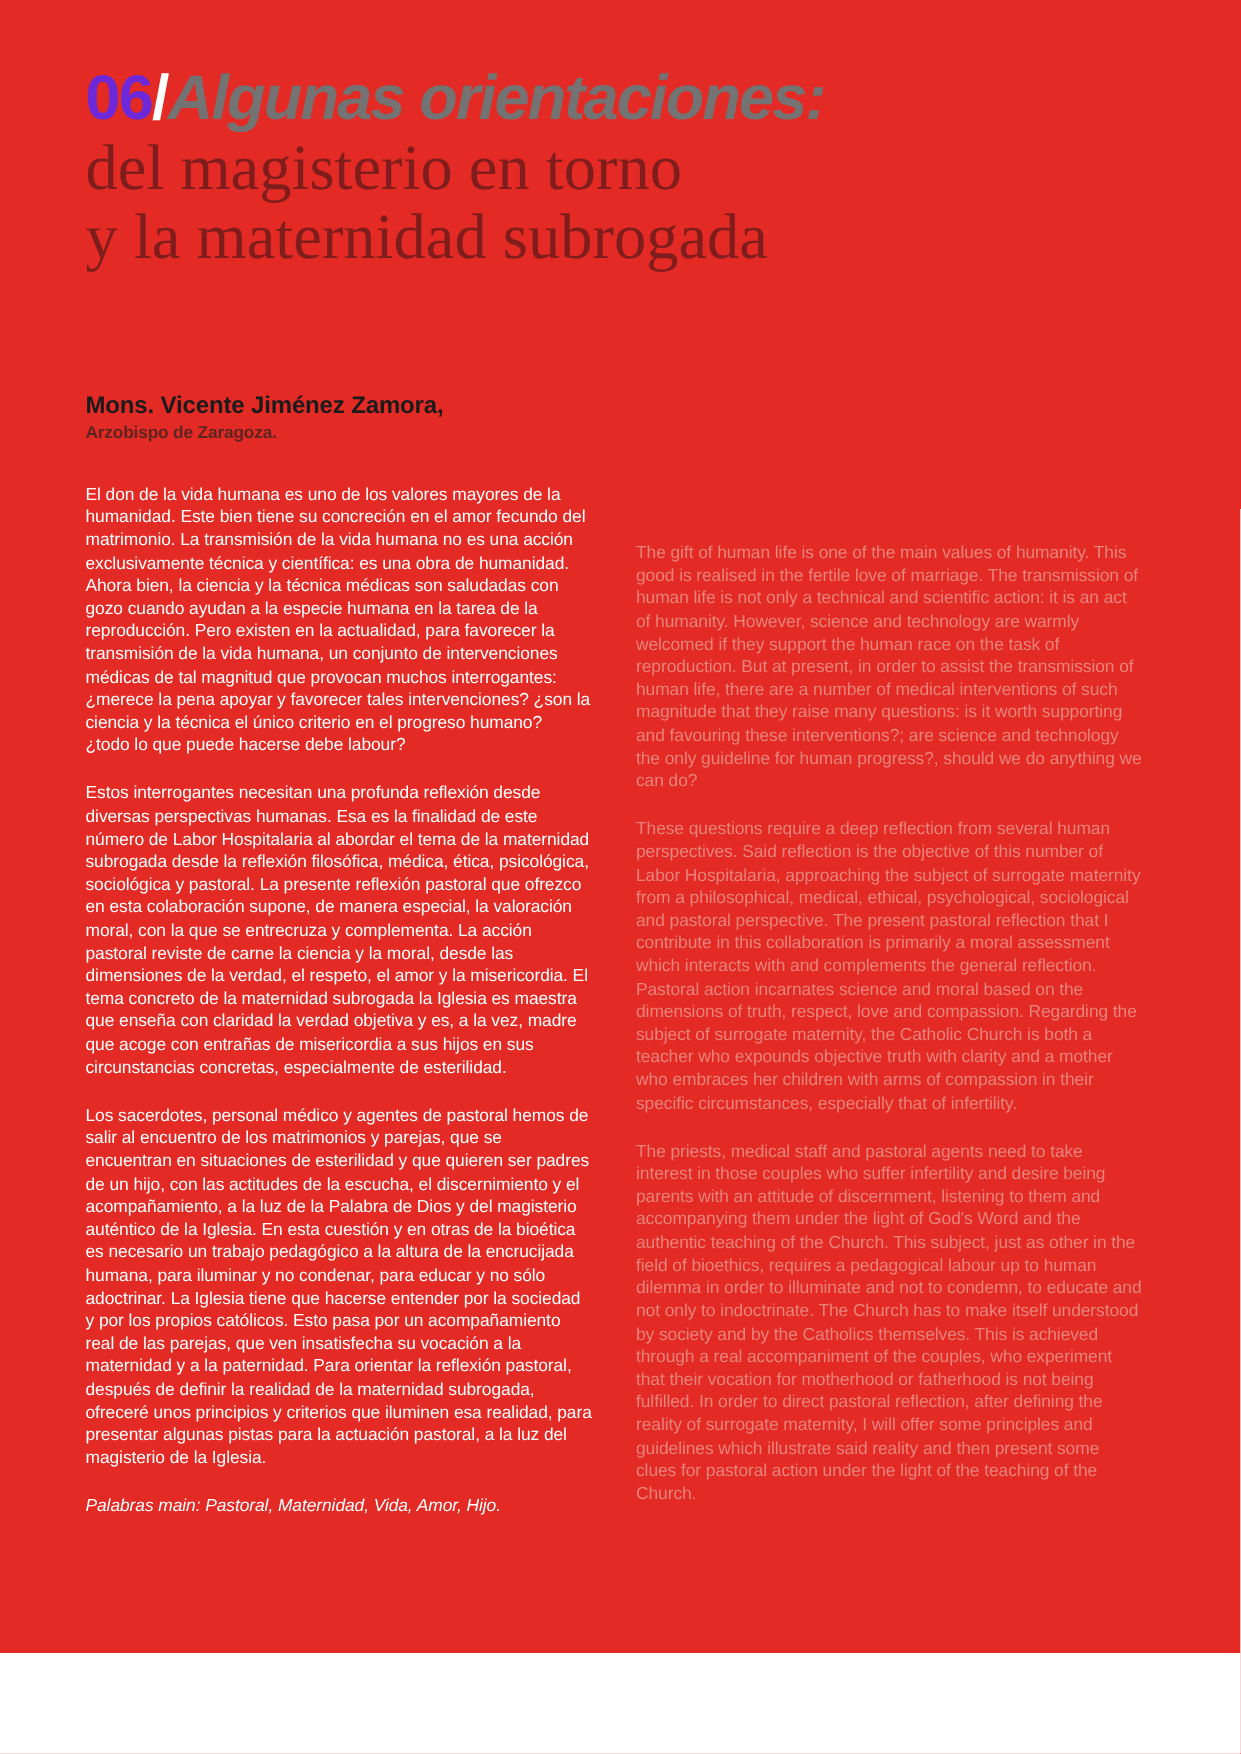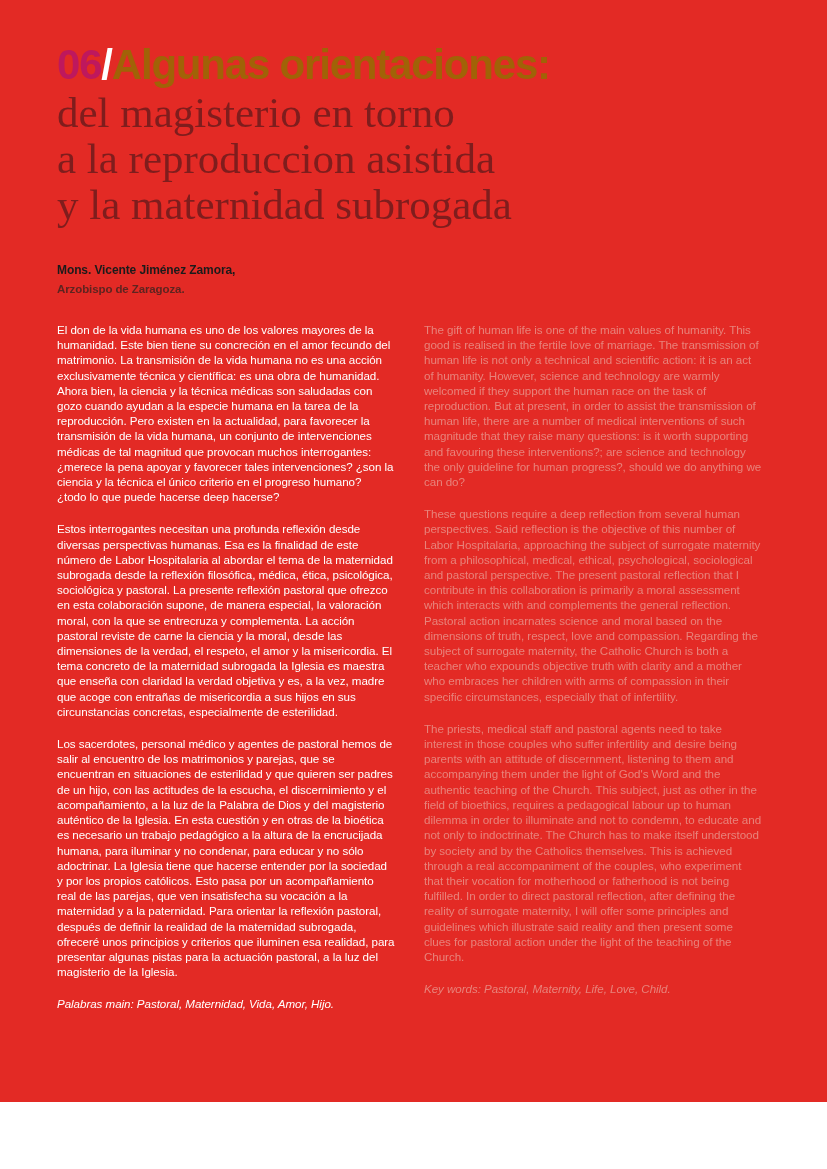--- a/index.html
+++ b/index.html
@@ -41,44 +41,44 @@
   }
   .title-line-1 {
     font-family: "Liberation Sans", sans-serif;
     font-weight: bold;
     font-size: 42px;
     line-height: 46px;
     letter-spacing: -1.2px;
     white-space: nowrap;
     margin: 0 0 2px 0;
   }
-  .t-number { color: #be185d; }
+  .t-number { color: #6d28d9; }
   .t-slash  { color: #ffffff; }
-  .t-dark   { color: #a16207; }
+  .t-dark   { color: #737373; font-style: italic; }
 
   .title-serif {
     font-family: "Liberation Serif", "DejaVu Serif", serif;
     font-weight: normal;
     color: #7f1d1d;
     font-size: 43px;
     line-height: 46px;
     letter-spacing: 0px;
     white-space: nowrap;
     margin: 0;
   }
 
   
   #byline {
     position: absolute;
     left: 57px;
     top: 262px;
     width: 500px;
   }
   .author-name {
-    font-size: 12px;
+    font-size: 16px;
     font-weight: bold;
     color: #1b1b1b;
     line-height: 17px;
     letter-spacing: -0.1px;
     margin: 0;
   }
   .author-role {
     font-size: 11.5px;
     font-weight: bold;
     color: #5e2420;
@@ -95,21 +95,21 @@
     width: 827px;
     height: 740px;
     text-decoration: underline;
   }
   .col {
     position: absolute;
     top: 0;
     width: 338px;
   }
   #col-es { left: 57px; }
-  #col-en { left: 424px; }
+  #col-en { left: 424px; margin-top: 39px; }
 
   .col p {
     margin: 0 0 17px 0;
     font-size: 11.6px;
     line-height: 15.2px;
     letter-spacing: -0.05px;
   }
   #col-es p { color: #ffffff; }
   #col-en p { color: #e8837b; }
 
@@ -123,41 +123,39 @@
 </head>
 <body>
 
 <div id="page">
 
   <div id="red-panel"></div>
 
   <div id="title-block">
     <div class="title-line-1"><span class="t-number">06</span><span class="t-slash">/</span><span class="t-dark">Algunas orientaciones:</span></div>
     <div class="title-serif">del magisterio en torno</div>
-    <div class="title-serif">a la reproduccion asistida</div>
     <div class="title-serif">y la maternidad subrogada</div>
   </div>
 
   <div id="byline">
     <div class="author-name">Mons. Vicente Jiménez Zamora,</div>
     <div class="author-role">Arzobispo de Zaragoza.</div>
   </div>
 
   <div id="columns">
 
     <div class="col" id="col-es">
       <p style="margin-bottom: 0px;">El don de la vida humana es uno de los valores mayores de la humanidad. Este bien tiene su concreción en el amor fecundo del matrimonio. La transmisión de la vida humana no es una acción exclusivamente técnica y científica: es una obra de humanidad. Ahora bien, la ciencia y la técnica médicas son saludadas con gozo cuando ayudan a la especie humana en la tarea de la reproducción. Pero existen en la actualidad, para favorecer la transmisión de la vida humana, un conjunto de intervenciones médicas de tal magnitud que provocan muchos interrogantes: ¿merece la pena apoyar y favorecer tales intervenciones? ¿son la ciencia y la técnica el único criterio en el progreso humano?</p>
-      <p>¿todo lo que puede  hacerse deep hacerse?</p>
+      <p>¿todo lo que puede  hacerse debe labour?</p>
       <p>Estos interrogantes necesitan una profunda reflexión desde diversas perspectivas humanas. Esa es la finalidad de este número de Labor Hospitalaria al abordar el tema de la maternidad subrogada desde la reflexión filosófica, médica, ética, psicológica, sociológica y pastoral. La presente reflexión pastoral que ofrezco en esta colaboración supone, de manera especial, la valoración moral, con la que se entrecruza y complementa. La acción pastoral reviste de carne la ciencia y la moral, desde las dimensiones de la verdad, el respeto, el amor y la misericordia. El tema concreto de la maternidad subrogada la Iglesia es maestra que enseña con claridad la verdad objetiva y es, a la vez, madre que acoge con entrañas de misericordia a sus hijos en sus circunstancias concretas, especialmente de esterilidad.</p>
       <p>Los sacerdotes, personal médico y agentes de pastoral hemos de salir al encuentro de los matrimonios y parejas, que se encuentran en situaciones de esterilidad y que quieren ser padres de un hijo,  con las actitudes de la escucha, el discernimiento y el acompañamiento, a la luz de la Palabra de Dios y del magisterio auténtico de la Iglesia. En esta cuestión y en otras de la bioética es necesario un trabajo pedagógico a la altura de la encrucijada humana, para iluminar y no condenar, para educar y no sólo adoctrinar. La Iglesia tiene que hacerse entender por la sociedad y por los propios católicos. Esto pasa por un acompañamiento real de las parejas, que ven insatisfecha su vocación a la maternidad y a la paternidad. Para orientar la reflexión pastoral, después de definir la realidad de la maternidad subrogada, ofreceré unos principios y criterios que iluminen esa realidad, para presentar algunas pistas para la actuación pastoral, a la luz del magisterio de la Iglesia.</p>
       <p class="keywords">Palabras main: Pastoral, Maternidad, Vida, Amor, Hijo.</p>
     </div>
 
     <div class="col" id="col-en">
       <p>The gift of human life is one of the main values of humanity. This good is realised in the fertile love of marriage. The transmission of human life is not only a technical and scientific action: it is an act of humanity. However, science and technology are warmly welcomed if they support the human race on the task of reproduction. But at present, in order to assist the transmission of human life, there are a number of medical interventions of such magnitude that they raise many questions: is it worth supporting and favouring these interventions?; are science and technology the only guideline for human progress?, should we do anything we can do?</p>
       <p>These questions require a deep reflection from several human perspectives. Said reflection is the objective of this number of Labor Hospitalaria, approaching the subject of surrogate maternity from a philosophical, medical, ethical, psychological, sociological and pastoral perspective. The present pastoral reflection that I contribute in this collaboration is primarily a moral assessment which interacts with and complements the general reflection. Pastoral action incarnates science and moral based on the dimensions of truth, respect, love and compassion. Regarding the subject of surrogate maternity, the Catholic Church is both a teacher who expounds objective truth with clarity and a mother who embraces her children with arms of compassion in their specific circumstances, especially that of infertility.</p>
       <p>The priests, medical staff and pastoral agents need to take interest in those couples who suffer infertility and desire being parents with an attitude of discernment, listening to them and accompanying them under the light of God's Word and the authentic teaching of the Church. This subject, just as other in the field of bioethics, requires a pedagogical labour up to human dilemma in order to illuminate and not to condemn, to educate and not only to indoctrinate. The Church has to make itself understood by society and by the Catholics themselves. This is achieved through a real accompaniment of the couples, who experiment that their vocation for motherhood or fatherhood is not being fulfilled. In order to direct pastoral reflection, after defining the reality of surrogate maternity, I will offer some principles and guidelines which illustrate said reality and then present some clues for pastoral action under the light of the teaching of the Church.</p>
-      <p class="keywords">Key words: Pastoral, Maternity, Life, Love, Child.</p>
     </div>
 
   </div>
 
 </div>
 
 </body></html>

